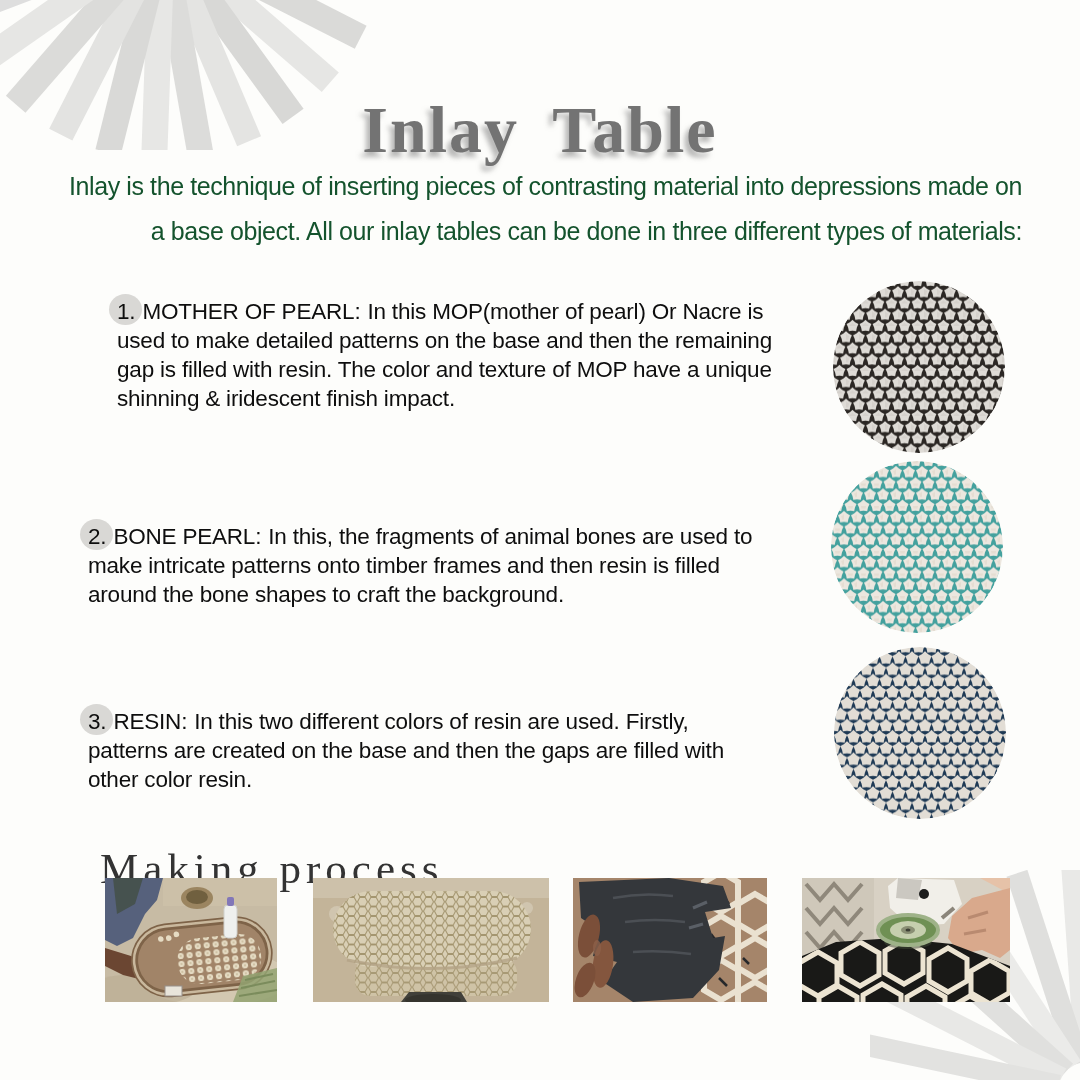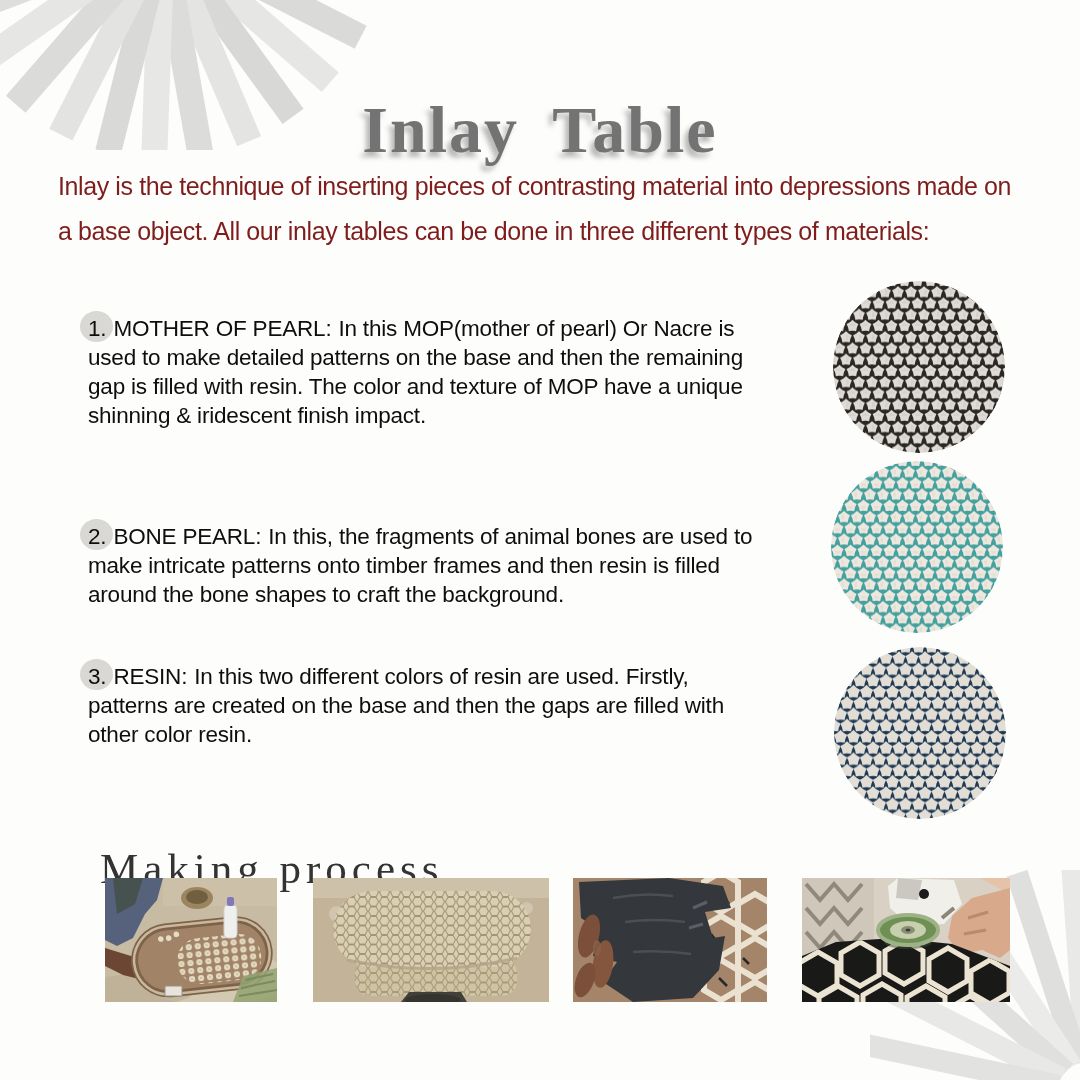--- a/index.html
+++ b/index.html
@@ -23,30 +23,30 @@
   
   .title{
     position:absolute;left:0;top:48px;width:1080px;text-align:center;z-index:2;
     font-family:"Liberation Serif",serif;font-size:66px;font-weight:600;
     letter-spacing:2px;word-spacing:16px;color:#737373;
     text-shadow:-4px 5px 5px rgba(125,125,125,0.55);
   }
   
   .intro{
     position:absolute;left:58px;top:139px;width:964px;z-index:2;
-    font-size:25px;line-height:45px;letter-spacing:-0.4px;text-align:left;color:#7f1d1d;
+    font-size:25px;line-height:45px;letter-spacing:-0.4px;text-align:right;color:#14532d;
   }
   
   .material{
     position:absolute;left:88px;width:684px;z-index:2;
     font-size:22.5px;line-height:29px;letter-spacing:-0.2px;color:#0e0e0e;
   }
-  .material.m1{top:291px;}
+  .material.m1{top:274px;margin-left:29px;}
   .material.m2{top:499px;}
-  .material.m3{top:639px;}
+  .material.m3{top:684px;}
   .material .num{position:relative;z-index:0;display:inline-block;margin-right:7px;}
   .material .num::before{
     content:"";position:absolute;left:-8px;top:-3px;width:33px;height:31px;
     background:#d9d8d5;border-radius:50%;z-index:-1;
   }
   .material .name{margin-right:7px;}
   
   .pattern-circle{position:absolute;width:172px;height:172px;border-radius:50%;overflow:hidden;z-index:2;}
   .pc1{left:833px;top:281px;}
   .pc2{left:831px;top:461px;}

